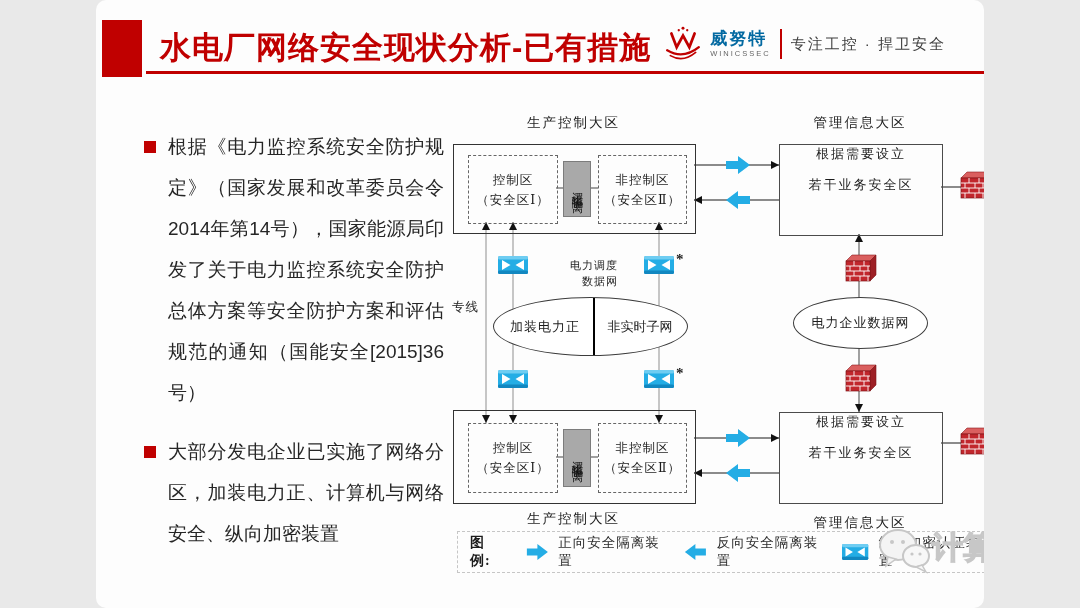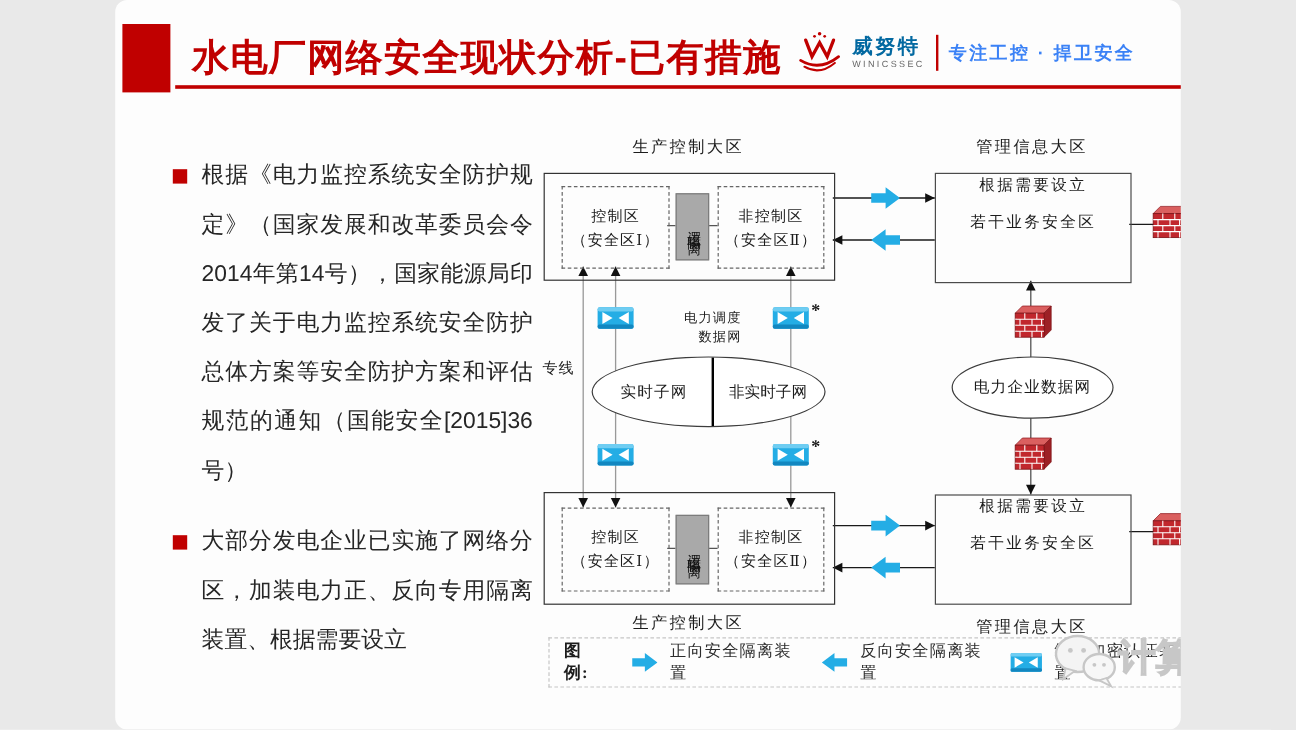--- a/index.html
+++ b/index.html
@@ -15,21 +15,21 @@
   
   .hdr-square{left:6px;top:20px;width:40px;height:57px;background:var(--red);}
   .hdr-title{left:64px;top:27px;font-size:31px;font-weight:bold;color:var(--red);
              letter-spacing:1px;white-space:nowrap;}
   .hdr-line{left:50px;top:71px;width:990px;height:3px;background:var(--red);}
   .logo{right:38px;top:24px;display:flex;align-items:center;gap:9px;height:40px;}
   .brand-block{display:flex;flex-direction:column;line-height:1;}
   .brand-name{font-size:17px;font-weight:bold;color:#0369a1;letter-spacing:2px;}
   .brand-sub{font-size:7.5px;color:#666;letter-spacing:2px;margin-top:3px;}
   .logo-divider{width:2px;height:30px;background:var(--red);}
-  .slogan{font-size:15px;color:#3b82f6;letter-spacing:2px;font-weight:bold;white-space:nowrap;}
+  .slogan{font-size:15px;color:#404040;letter-spacing:2px;font-weight:normal;white-space:nowrap;}
 
   
   .bullets{left:48px;top:126px;width:300px;}
   .bullet{display:flex;margin-bottom:18px;}
   .bullet-marker{flex:0 0 12px;width:12px;height:12px;background:var(--red);
                  margin:15px 12px 0 0;}
   .bullet-text{font-size:19px;line-height:41px;color:#262626;text-align:justify;
                width:276px;}
 
   
@@ -141,21 +141,21 @@
     <span class="slogan">专注工控 · 捍卫安全</span>
   </div>
 
   <div class="abs bullets">
     <div class="bullet">
       <span class="bullet-marker"></span>
       <span class="bullet-text">根据《电力监控系统安全防护规定》（国家发展和改革委员会令2014年第14号），国家能源局印发了关于电力监控系统安全防护总体方案等安全防护方案和评估规范的通知（国能安全[2015]36号）</span>
     </div>
     <div class="bullet">
       <span class="bullet-marker"></span>
-      <span class="bullet-text">大部分发电企业已实施了网络分区，加装电力正、反向专用隔离装置、根据需要设立</span>
+      <span class="bullet-text">大部分发电企业已实施了网络分区，加装电力正、计算机与网络安全、纵向加密装置</span>
     </div>
   </div>
 
   <div class="abs diagram">
 
     <svg class="layer lines-layer" viewBox="0 0 712 445">
       <g stroke="#999" stroke-width="1.1">
         <line x1="40" y1="112" x2="40" y2="313"></line>
         <line x1="67" y1="112" x2="67" y2="313"></line>
         <line x1="213" y1="112" x2="213" y2="313"></line>
@@ -214,21 +214,21 @@
       <span>若干业务安全区</span>
     </div>
 
     <div class="abs disp-label dtx" style="left:88px;top:147px;width:84px;">
       <div>电力调度</div>
       <div>数据网</div>
     </div>
     <div class="abs line-tag dtx" style="left:6px;top:189px;">专线</div>
     <div class="abs ellipse" style="left:47px;top:187px;width:193px;height:57px;">
       <div class="disp-divider"></div>
-      <span class="disp-left dtx">实时子网</span>
+      <span class="disp-left dtx">加装电力正</span>
       <span class="disp-right dtx">非实时子网</span>
     </div>
 
     <div class="abs ellipse ent-ellipse dtx" style="left:347px;top:187px;width:133px;height:50px;">
       <span>电力企业数据网</span>
     </div>
 
     <div class="abs ellipse inet-ellipse" style="left:555px;top:47px;width:70px;height:343px;">
       <span class="vtext dtx">外部公共因特网</span>
     </div>

